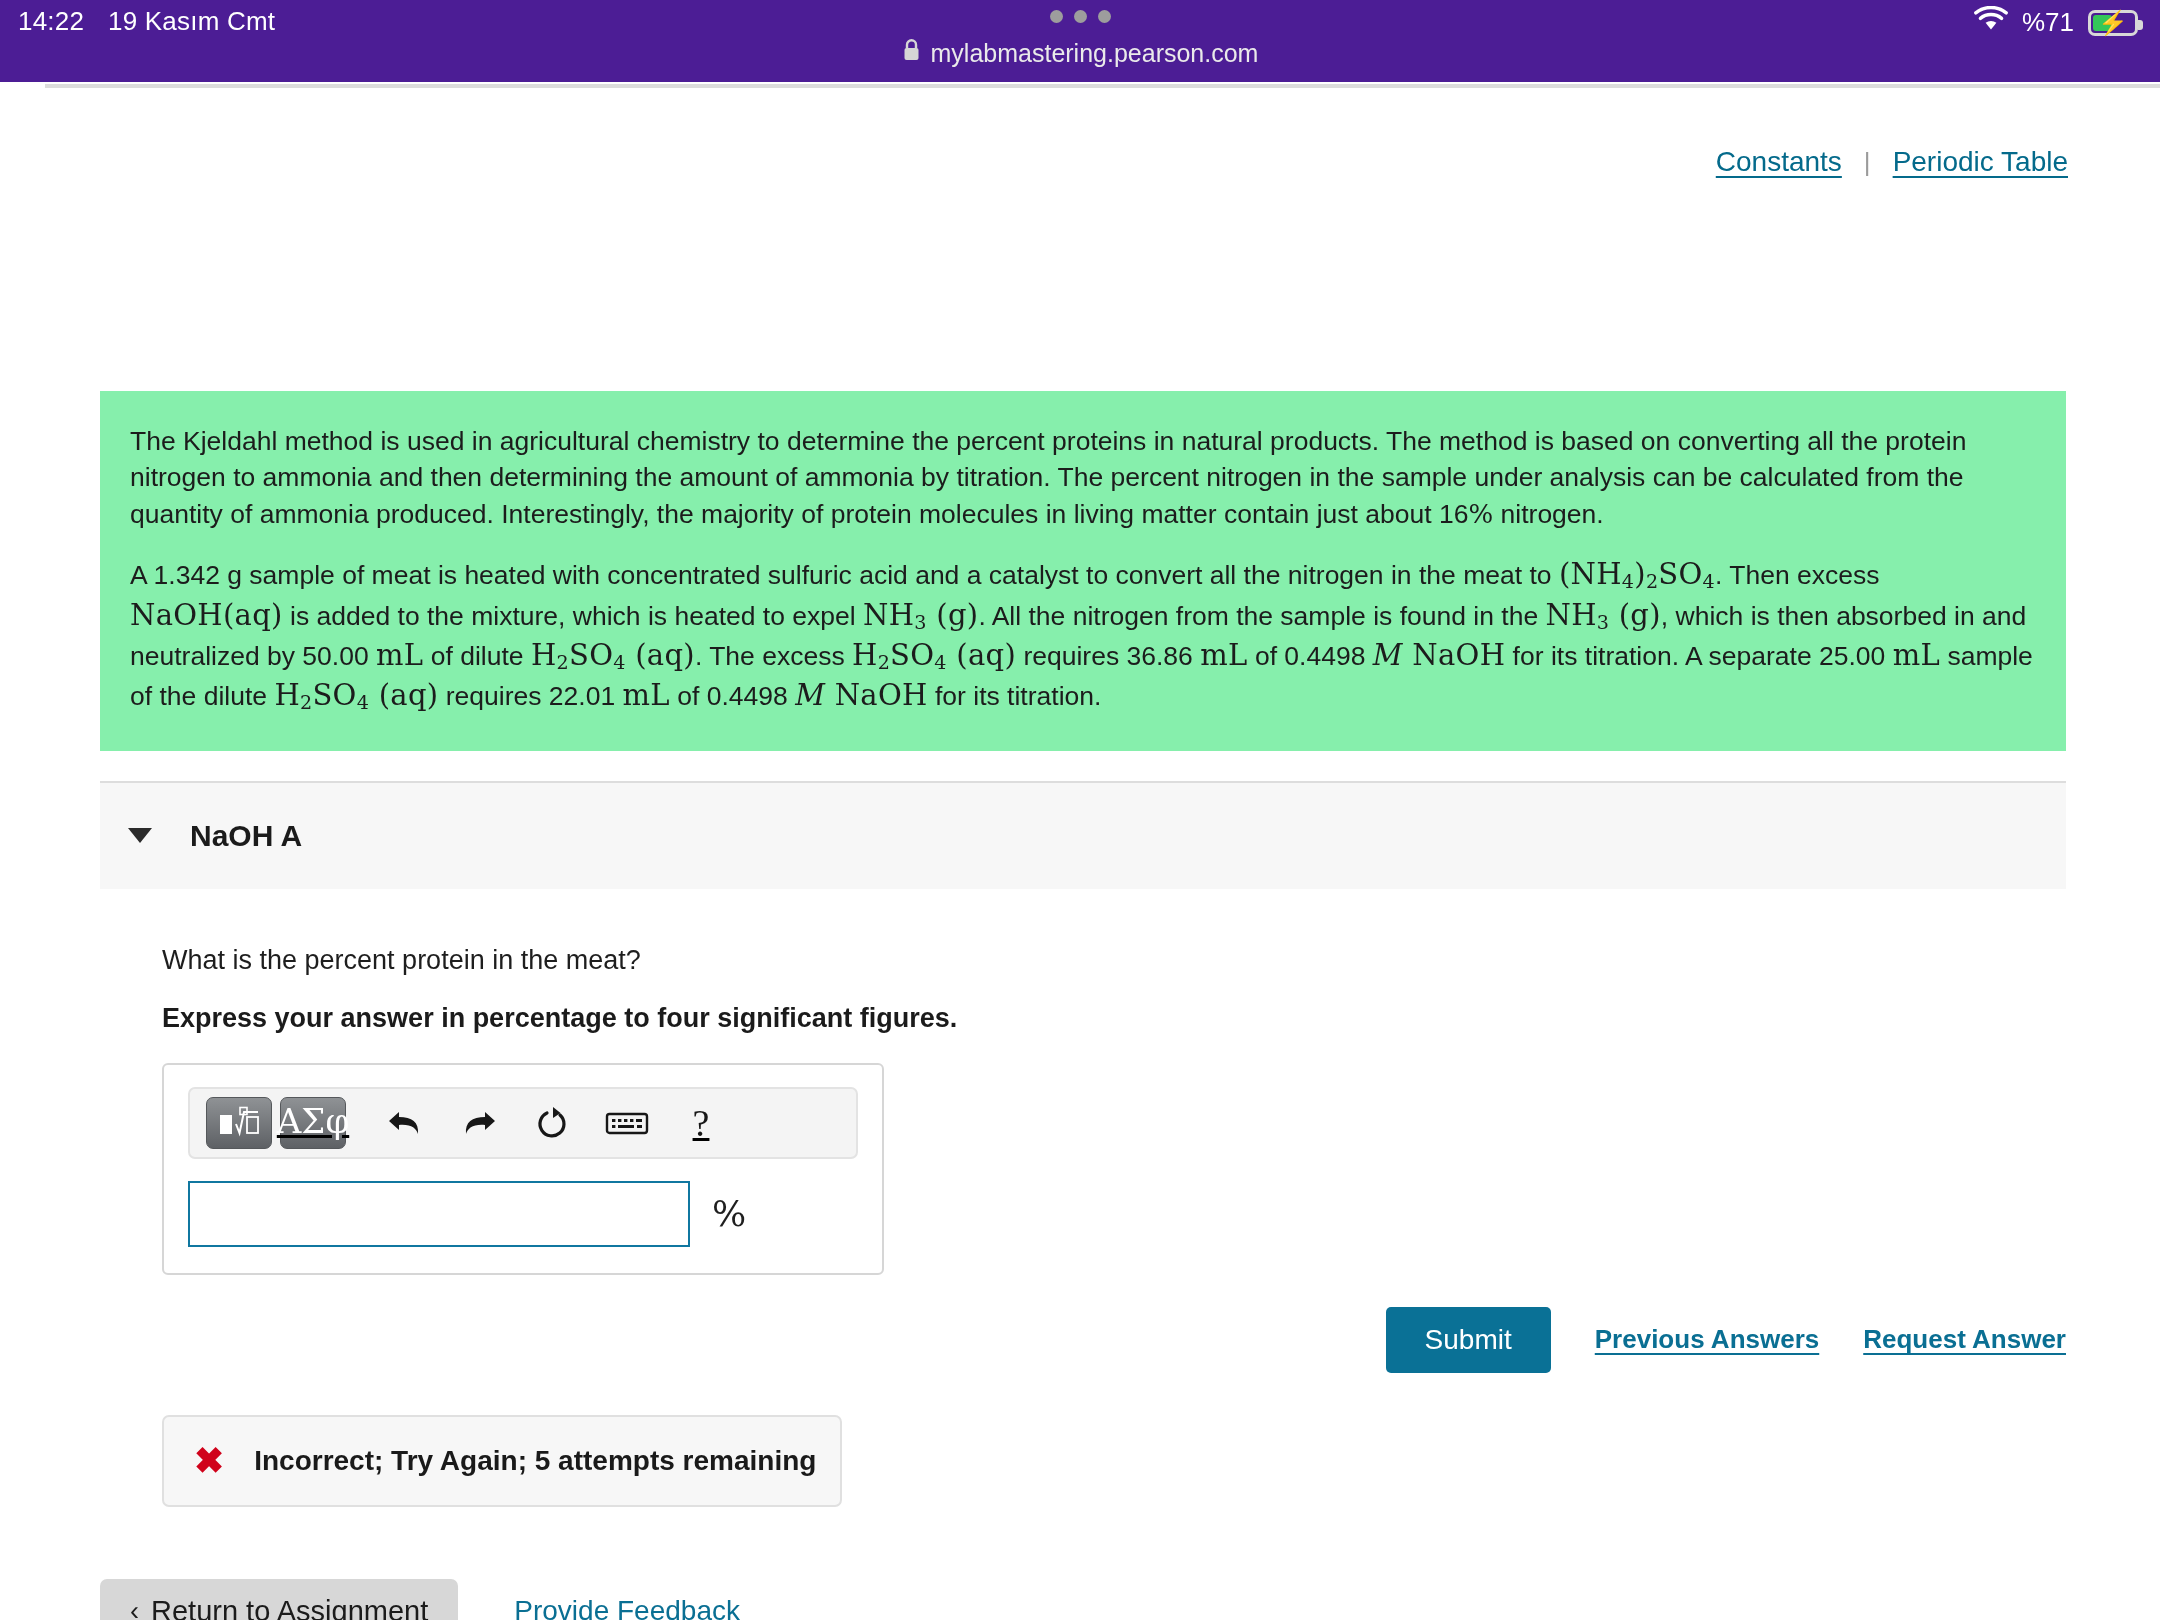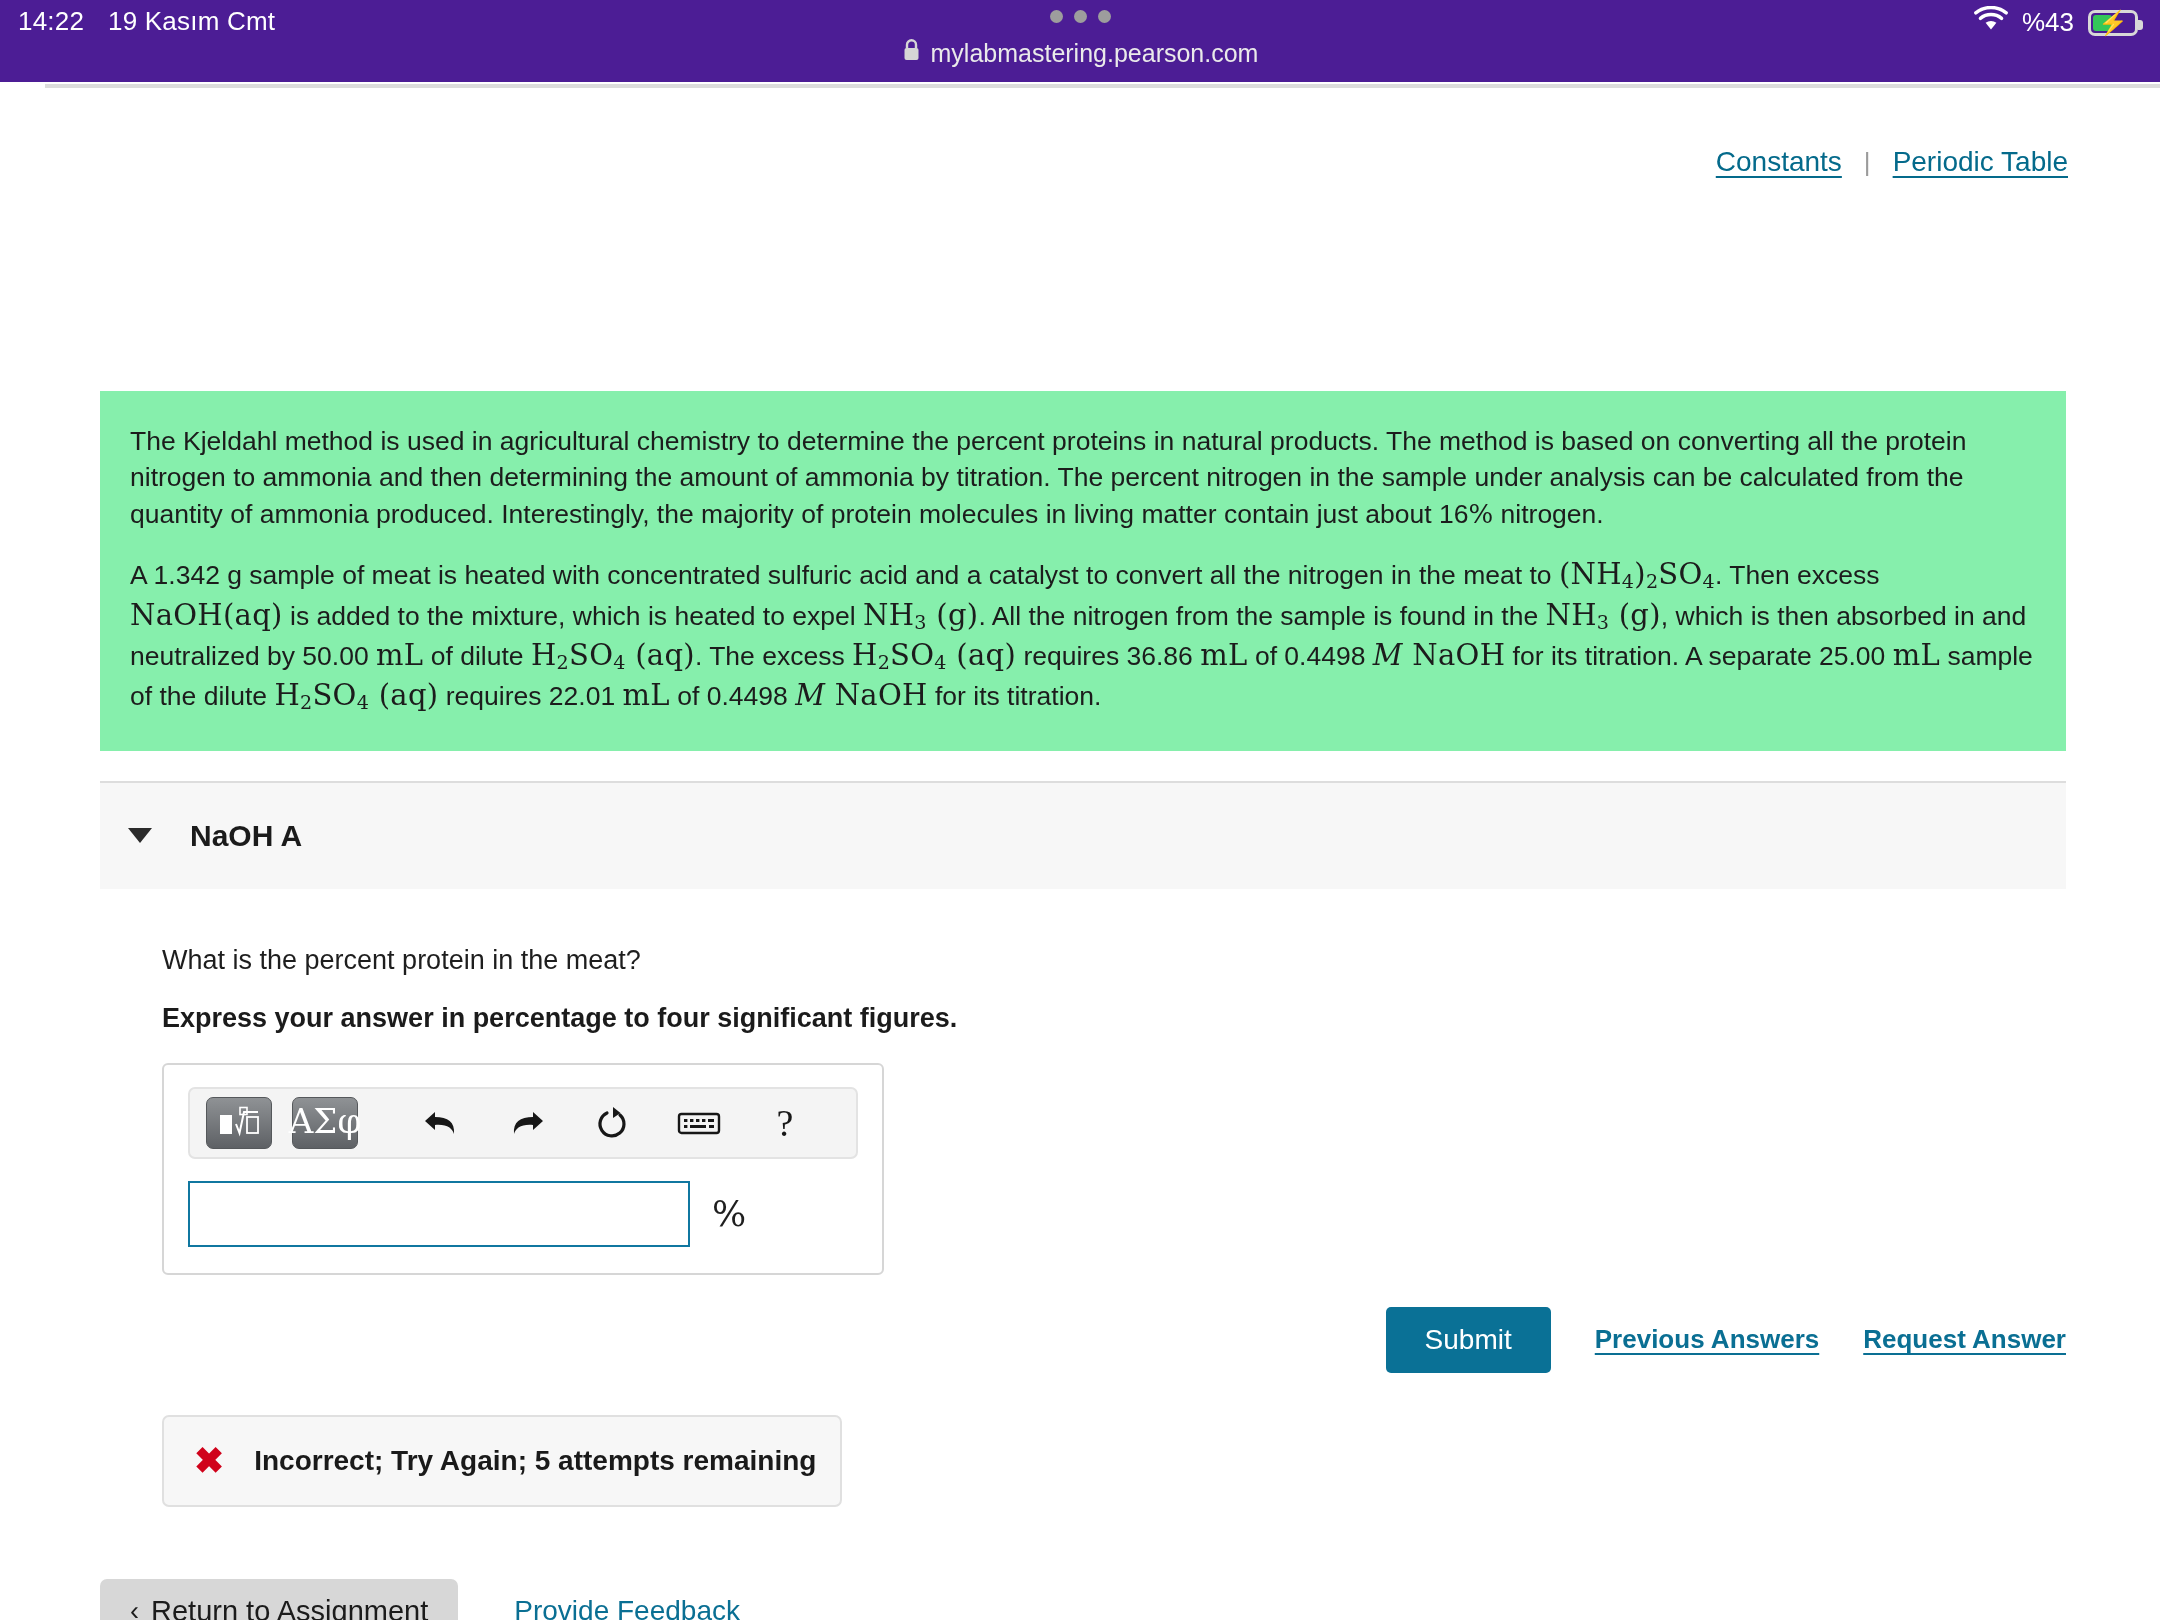--- a/index.html
+++ b/index.html
@@ -216,22 +216,23 @@
     background: #ffffff;
     padding: 22px 24px 26px 24px;
   }
   .mathbar {
     background: #f4f4f4;
     border: 2px solid #e3e3e3;
     border-radius: 7px;
     height: 72px;
     display: flex;
     align-items: center;
-    gap: 20px;
+    gap: 8px;
     padding: 0 16px;
+    text-decoration: underline;
   }
   .mb-btn {
     width: 66px; height: 52px;
     border-radius: 7px;
     background: linear-gradient(#8f9295, #5e6165);
     border: 1px solid #55585b;
     color: #ffffff;
     display: flex;
     align-items: center;
     justify-content: center;
@@ -372,21 +373,21 @@
   </div>
 
   <div class="status-right">
     <span class="wifi-icon">
       <svg width="34" height="26" viewBox="0 0 34 26">
         <path d="M17 23.5 L11.6 16.8 a8.6 8.6 0 0 1 10.8 0 Z" fill="#fff"></path>
         <path d="M6.4 12.4 a16.6 16.6 0 0 1 21.2 0" stroke="#fff" stroke-width="3.4" fill="none" stroke-linecap="round"></path>
         <path d="M1.8 6.9 a24 24 0 0 1 30.4 0" stroke="#fff" stroke-width="3.4" fill="none" stroke-linecap="round"></path>
       </svg>
     </span>
-    <span>%43</span>
+    <span>%71</span>
     <span class="battery">
       <span class="battery-fill"></span>
       <span class="bolt">⚡</span>
     </span>
   </div>
 
   <div class="tabdots">
     <span></span>
     <span></span>
     <span></span>

